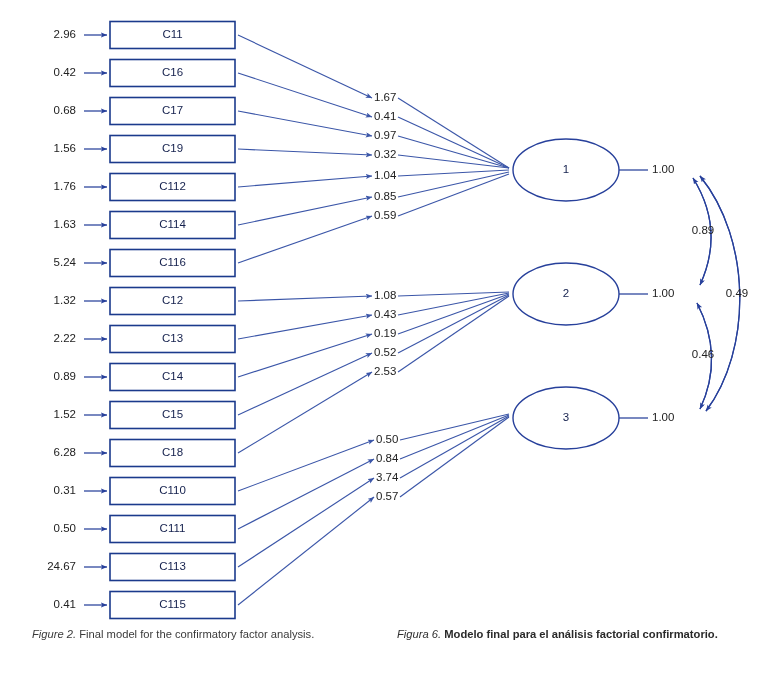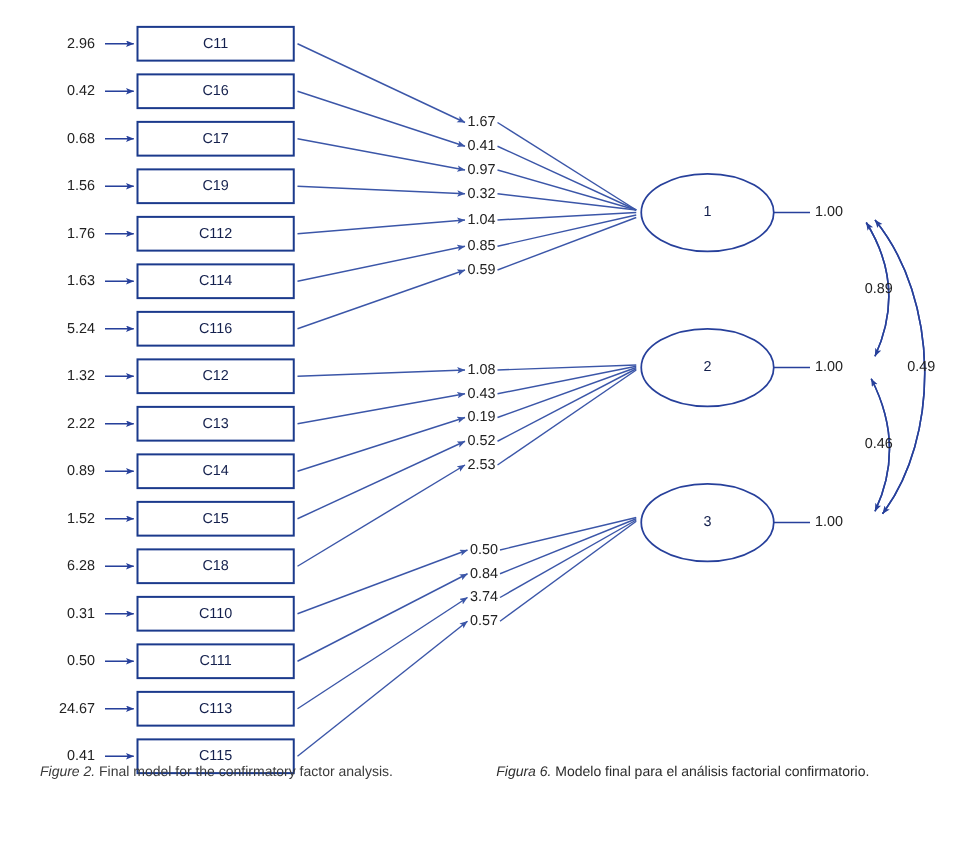--- a/index.html
+++ b/index.html
@@ -82,38 +82,38 @@
   }
   text.num.left {
     text-anchor: start;
   }
   text.num.mid {
     text-anchor: middle;
   }
   .caption-row {
     position: absolute;
     left: 0;
-    top: 612px;
+    top: 628px;
     width: 771px;
     height: 30px;
     text-align: right;
   }
   .caption {
     position: absolute;
     font-family: "Liberation Sans", sans-serif;
     font-size: 11.2px;
     color: #3a3a3a;
     white-space: nowrap;
   }
   .caption.en { left: 32px; top: 0; }
   .caption.es { left: 397px; top: 0; color: #2e2e2e; }
   .caption .fignum {
     font-style: italic;
   }
-  .caption.es .captext { font-weight: 400; color: #2a2a2a; }
+  .caption.es .captext { font-weight: 700; color: #2a2a2a; }
 </style>
 </head>
 <body>
 
 <div id="figure-root">
 
   <svg class="diagram" viewBox="0 0 771 625">
 
     <g>
       <defs>

